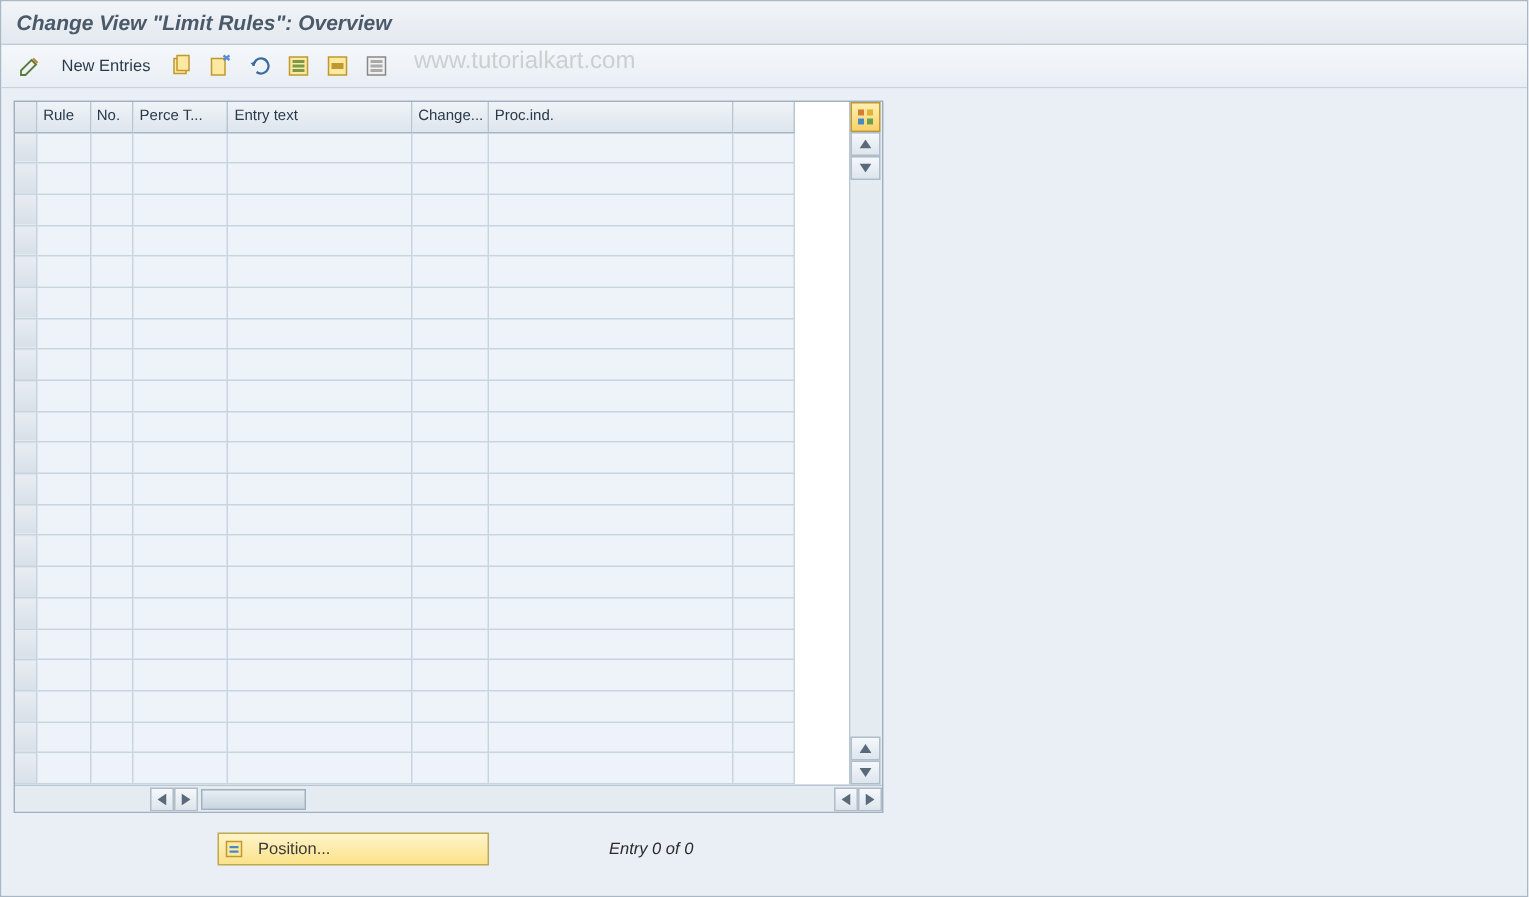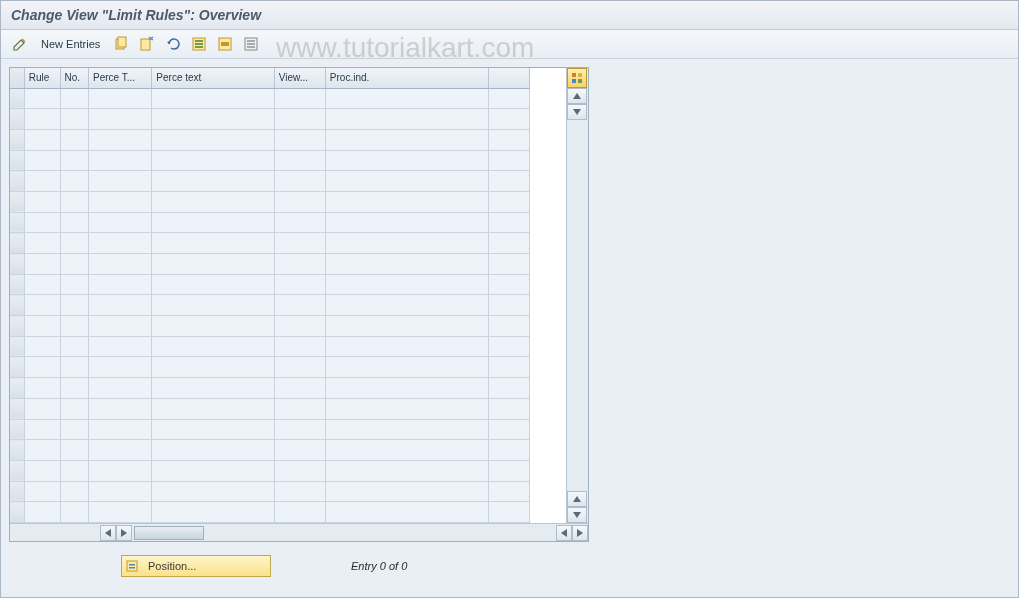--- a/index.html
+++ b/index.html
@@ -38,21 +38,21 @@
   border: 1px solid transparent;
   border-radius: 2px;
   cursor: pointer;
 }
 .tbtn svg { width: 16px; height: 16px; }
 .tlabel { color: #2a3a4a; padding: 0 6px; cursor: pointer; text-align: center; }
 .watermark {
   position: absolute;
   left: 275px;
   top: 2px;
-  font-size: 28px;
+  font-size: 16px;
   font-weight: 500;
   color: rgba(170,170,170,0.5);
   font-style: normal;
   pointer-events: none;
   font-family: Verdana, sans-serif;
 }
 .content-area {
   background: #e9eff5;
   padding: 8px;
   height: calc(598px - 30px - 30px);
@@ -151,29 +151,30 @@
 .hscroll-right { margin-left: auto; display: flex; gap: 0; }
 .footer-bar {
   position: absolute;
   left: 120px;
   top: 496px;
   display: flex;
   align-items: center;
   gap: 80px;
 }
 .position-btn {
-  width: 150px;
+  width: 181px;
   height: 22px;
   background: linear-gradient(to bottom,#fef4c8,#fbe28a);
   border: 1px solid #c0a850;
   display: flex;
   align-items: center;
   cursor: pointer;
   padding: 0 4px;
   color: #3a3a3a;
+  margin-left: 24px;
 }
 .position-btn .picon { width: 16px; margin-right: 6px; display:flex; }
 .entry-text { color: #2a2a2a; font-style: italic; }
 .outer-frame {
   border: 1px solid #aab8c6;
   height: 100%;
 }
 </style>
 </head>
 <body>
@@ -236,22 +237,22 @@
 
   <div class="table-wrap">
     <div class="table-inner">
       <table class="data-table">
         <thead>
           <tr>
             <th class="rowsel-th"></th>
             <th class="col-rule">Rule</th>
             <th class="col-no">No.</th>
             <th class="col-wage">Perce T...</th>
-            <th class="col-long">Perce text</th>
-            <th class="col-perc">View...</th>
+            <th class="col-long">Entry text</th>
+            <th class="col-perc">Change...</th>
             <th class="col-proc">Proc.ind.</th>
             <th class="col-end"></th>
           </tr>
         </thead>
         <tbody id="tbody">
               <tr>
                 <td class="rowsel"></td>
                 <td></td>
                 <td></td>
                 <td></td>

